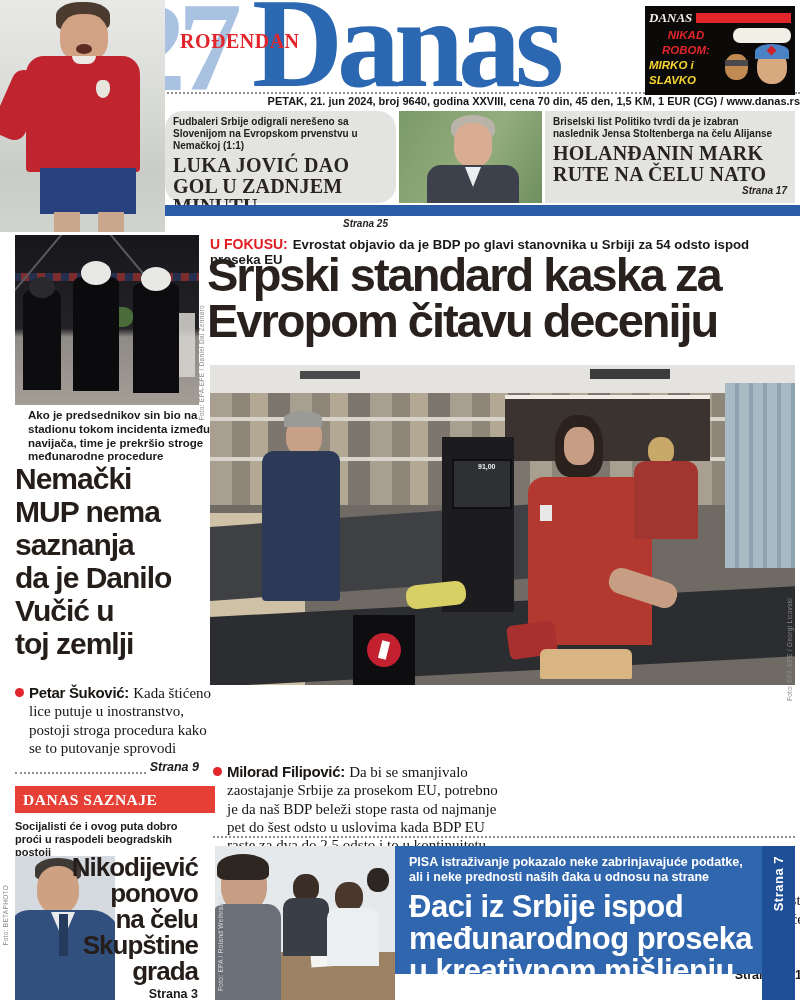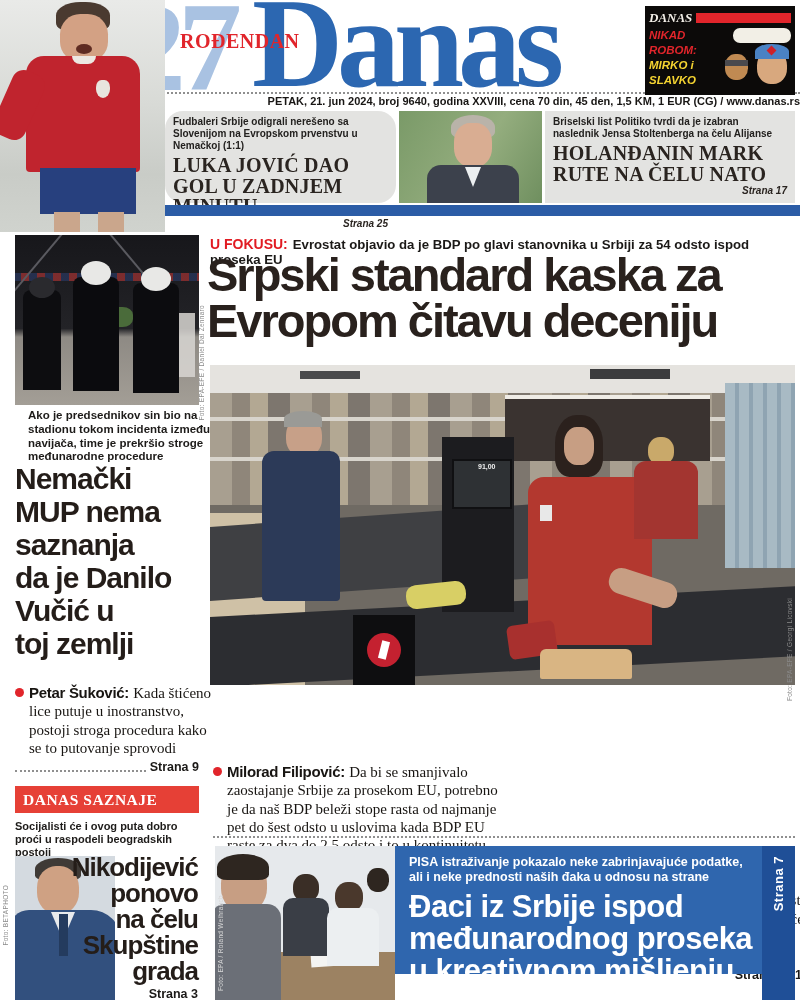--- a/index.html
+++ b/index.html
@@ -18,21 +18,21 @@
   #logoDanas{left:252px;top:-28px;font-size:126px;font-weight:bold;color:#2c67b1;
              letter-spacing:-6px;font-family:"Liberation Serif",serif;z-index:2;}
   #dateline{left:0;top:95px;width:800px;text-align:right;font-size:11px;font-weight:bold;color:#181614;}
   
   #comicBox{left:645px;top:6px;width:150px;height:89px;background:#0c0a09;padding:4px;box-sizing:border-box;z-index:4;}
   #comicTitleRow{display:flex;align-items:center;gap:4px;height:15px;}
   #comicBrand{color:#f3efe8;font-style:italic;font-weight:bold;font-size:13px;font-family:"Liberation Serif",serif;}
   #comicRedBar{flex:1;height:10px;background:#e1252b;}
   #comicBody{display:flex;margin-top:3px;}
   #comicLines{width:74px;font-size:11.5px;font-weight:bold;font-style:italic;line-height:1.3;}
-  .c-red{color:#e1252b;} .c-yel{color:#f5d431;}
+  .c-red{color:#e1252b;text-align:center;} .c-yel{color:#f5d431;}
   #comicArt{position:relative;width:68px;height:62px;}
   
   .storybox{background:#e3e3e1;padding:5px 8px;box-sizing:border-box;}
   .sb-kicker{font-size:10px;font-weight:bold;line-height:1.2;color:#23211f;}
   .sb-head{font-family:"Liberation Serif",serif;font-weight:bold;font-size:20px;line-height:1.03;
            color:#2a2420;margin-top:3px;letter-spacing:.2px;}
   .sb-page{font-size:10px;font-weight:bold;font-style:italic;text-align:right;color:#2a2420;margin-top:1px;}
   #blueBand{left:0;top:205px;width:800px;height:11px;background:#2b5ca6;}
   #blueSquare{left:2px;top:217px;width:14px;height:14px;background:#2f86c8;}
   
@@ -41,24 +41,24 @@
   #mainHead{left:207px;top:252px;width:592px;font-size:47px;font-weight:bold;letter-spacing:-2px;
             line-height:.98;color:#29211d;white-space:pre-line;}
   
   #leftKicker{left:28px;top:409px;width:184px;font-size:11.5px;font-weight:bold;line-height:1.2;}
   #leftHead{left:15px;top:462px;width:184px;font-size:30px;font-weight:bold;letter-spacing:-1px;
             line-height:1.1;color:#241d19;white-space:pre-line;}
   .quote{font-size:15px;line-height:1.22;color:#181512;position:relative;padding-left:14px;}
   .qdot{position:absolute;left:0;top:4px;width:9px;height:9px;border-radius:50%;background:#e1252b;}
   .qname{font-weight:bold;letter-spacing:-.3px;}
   .qtext{font-family:"Liberation Serif",serif;}
-  #strana9Row{left:15px;top:760px;width:184px;display:flex;gap:4px;}
+  #strana9Row{left:15px;top:760px;width:184px;display:flex;align-items:flex-end;gap:4px;font-style:italic;}
   #strana9Row .dots{flex:1;border-bottom:2px dotted #8f8f8f;height:10px;}
   .pageref{font-size:12.5px;font-weight:bold;color:#1b1917;}
-  #saznajeBox{left:15px;top:786px;width:184px;height:27px;background:#e64036;color:#fff;
+  #saznajeBox{left:15px;top:786px;width:200px;height:27px;background:#e64036;color:#fff;
               font-family:"Liberation Serif",serif;font-weight:bold;font-size:15.5px;line-height:27px;
               padding-left:8px;box-sizing:border-box;letter-spacing:.5px;}
   #saznajeKicker{left:15px;top:820px;width:184px;font-size:11px;font-weight:bold;line-height:1.2;}
   #nikoHead{left:60px;top:854px;width:138px;text-align:right;font-size:26px;font-weight:bold;
             letter-spacing:-1px;line-height:1.0;color:#241d19;white-space:pre-line;}
   #strana3{left:60px;top:984px;width:138px;text-align:right;}
   
   #quote1{left:213px;top:690px;width:276px;}
   #quote2{left:495px;top:690px;width:300px;}
   #strane1415{display:block;text-align:right;margin-top:4px;}

